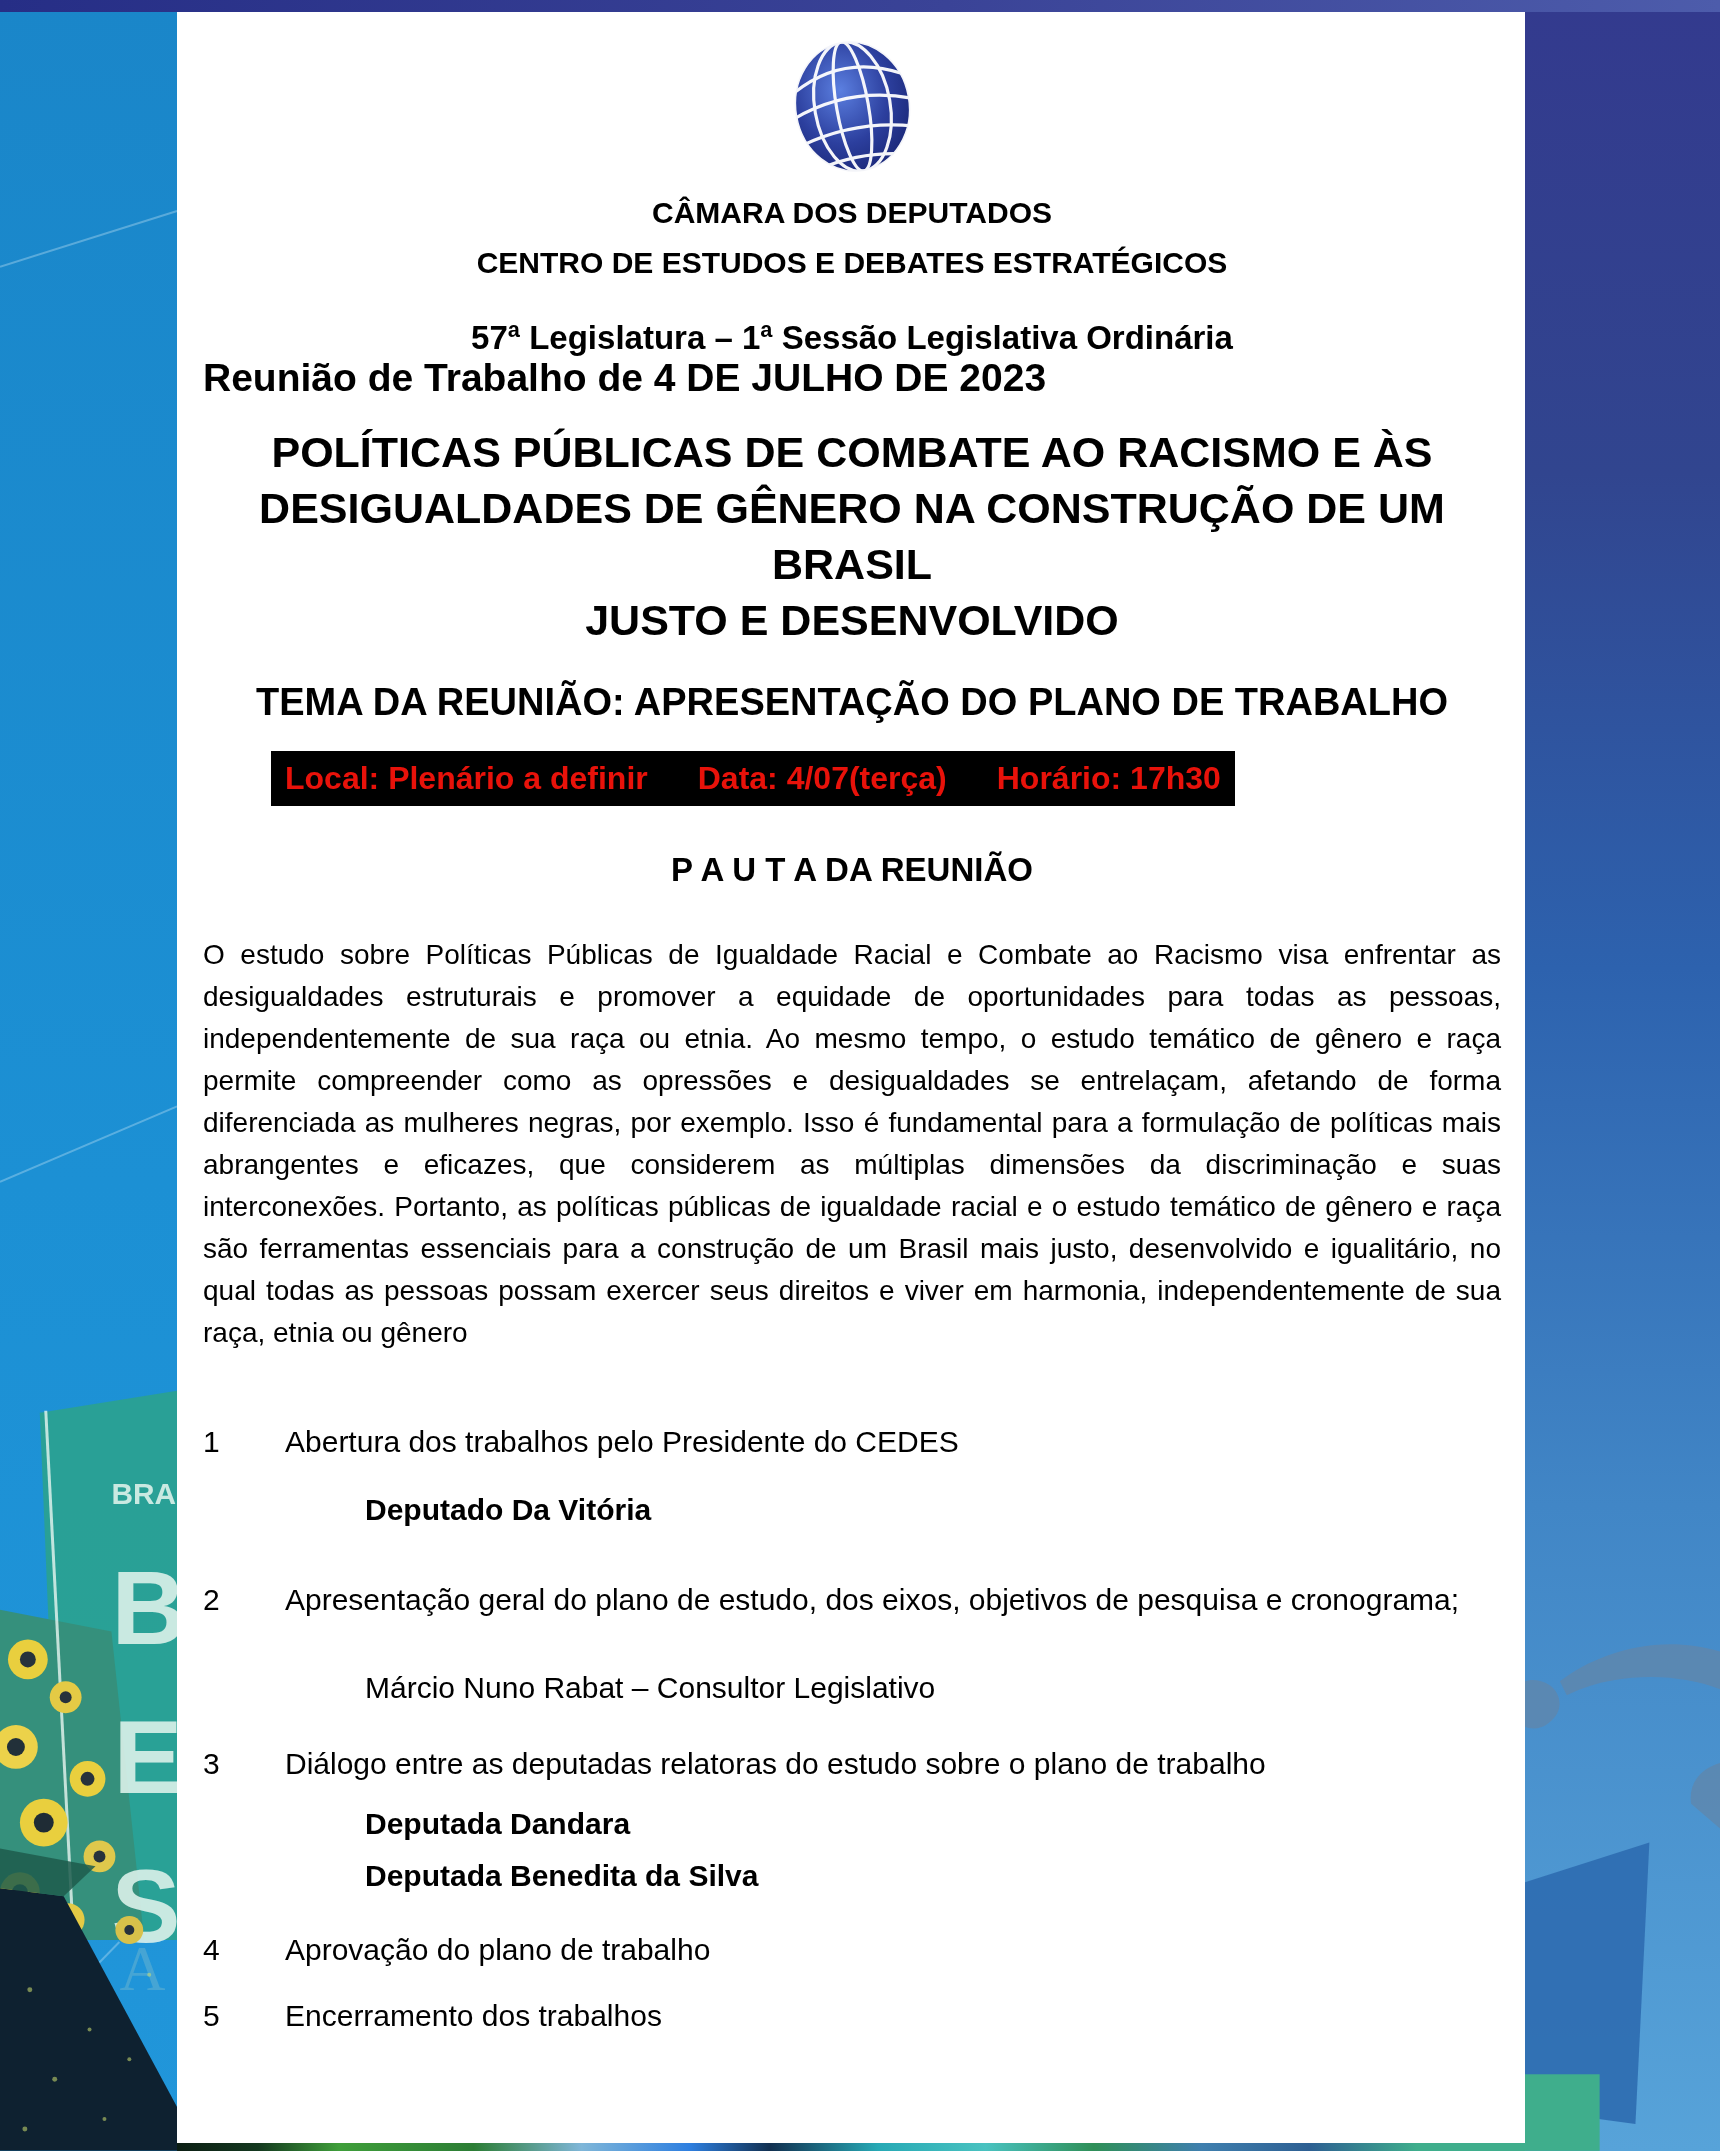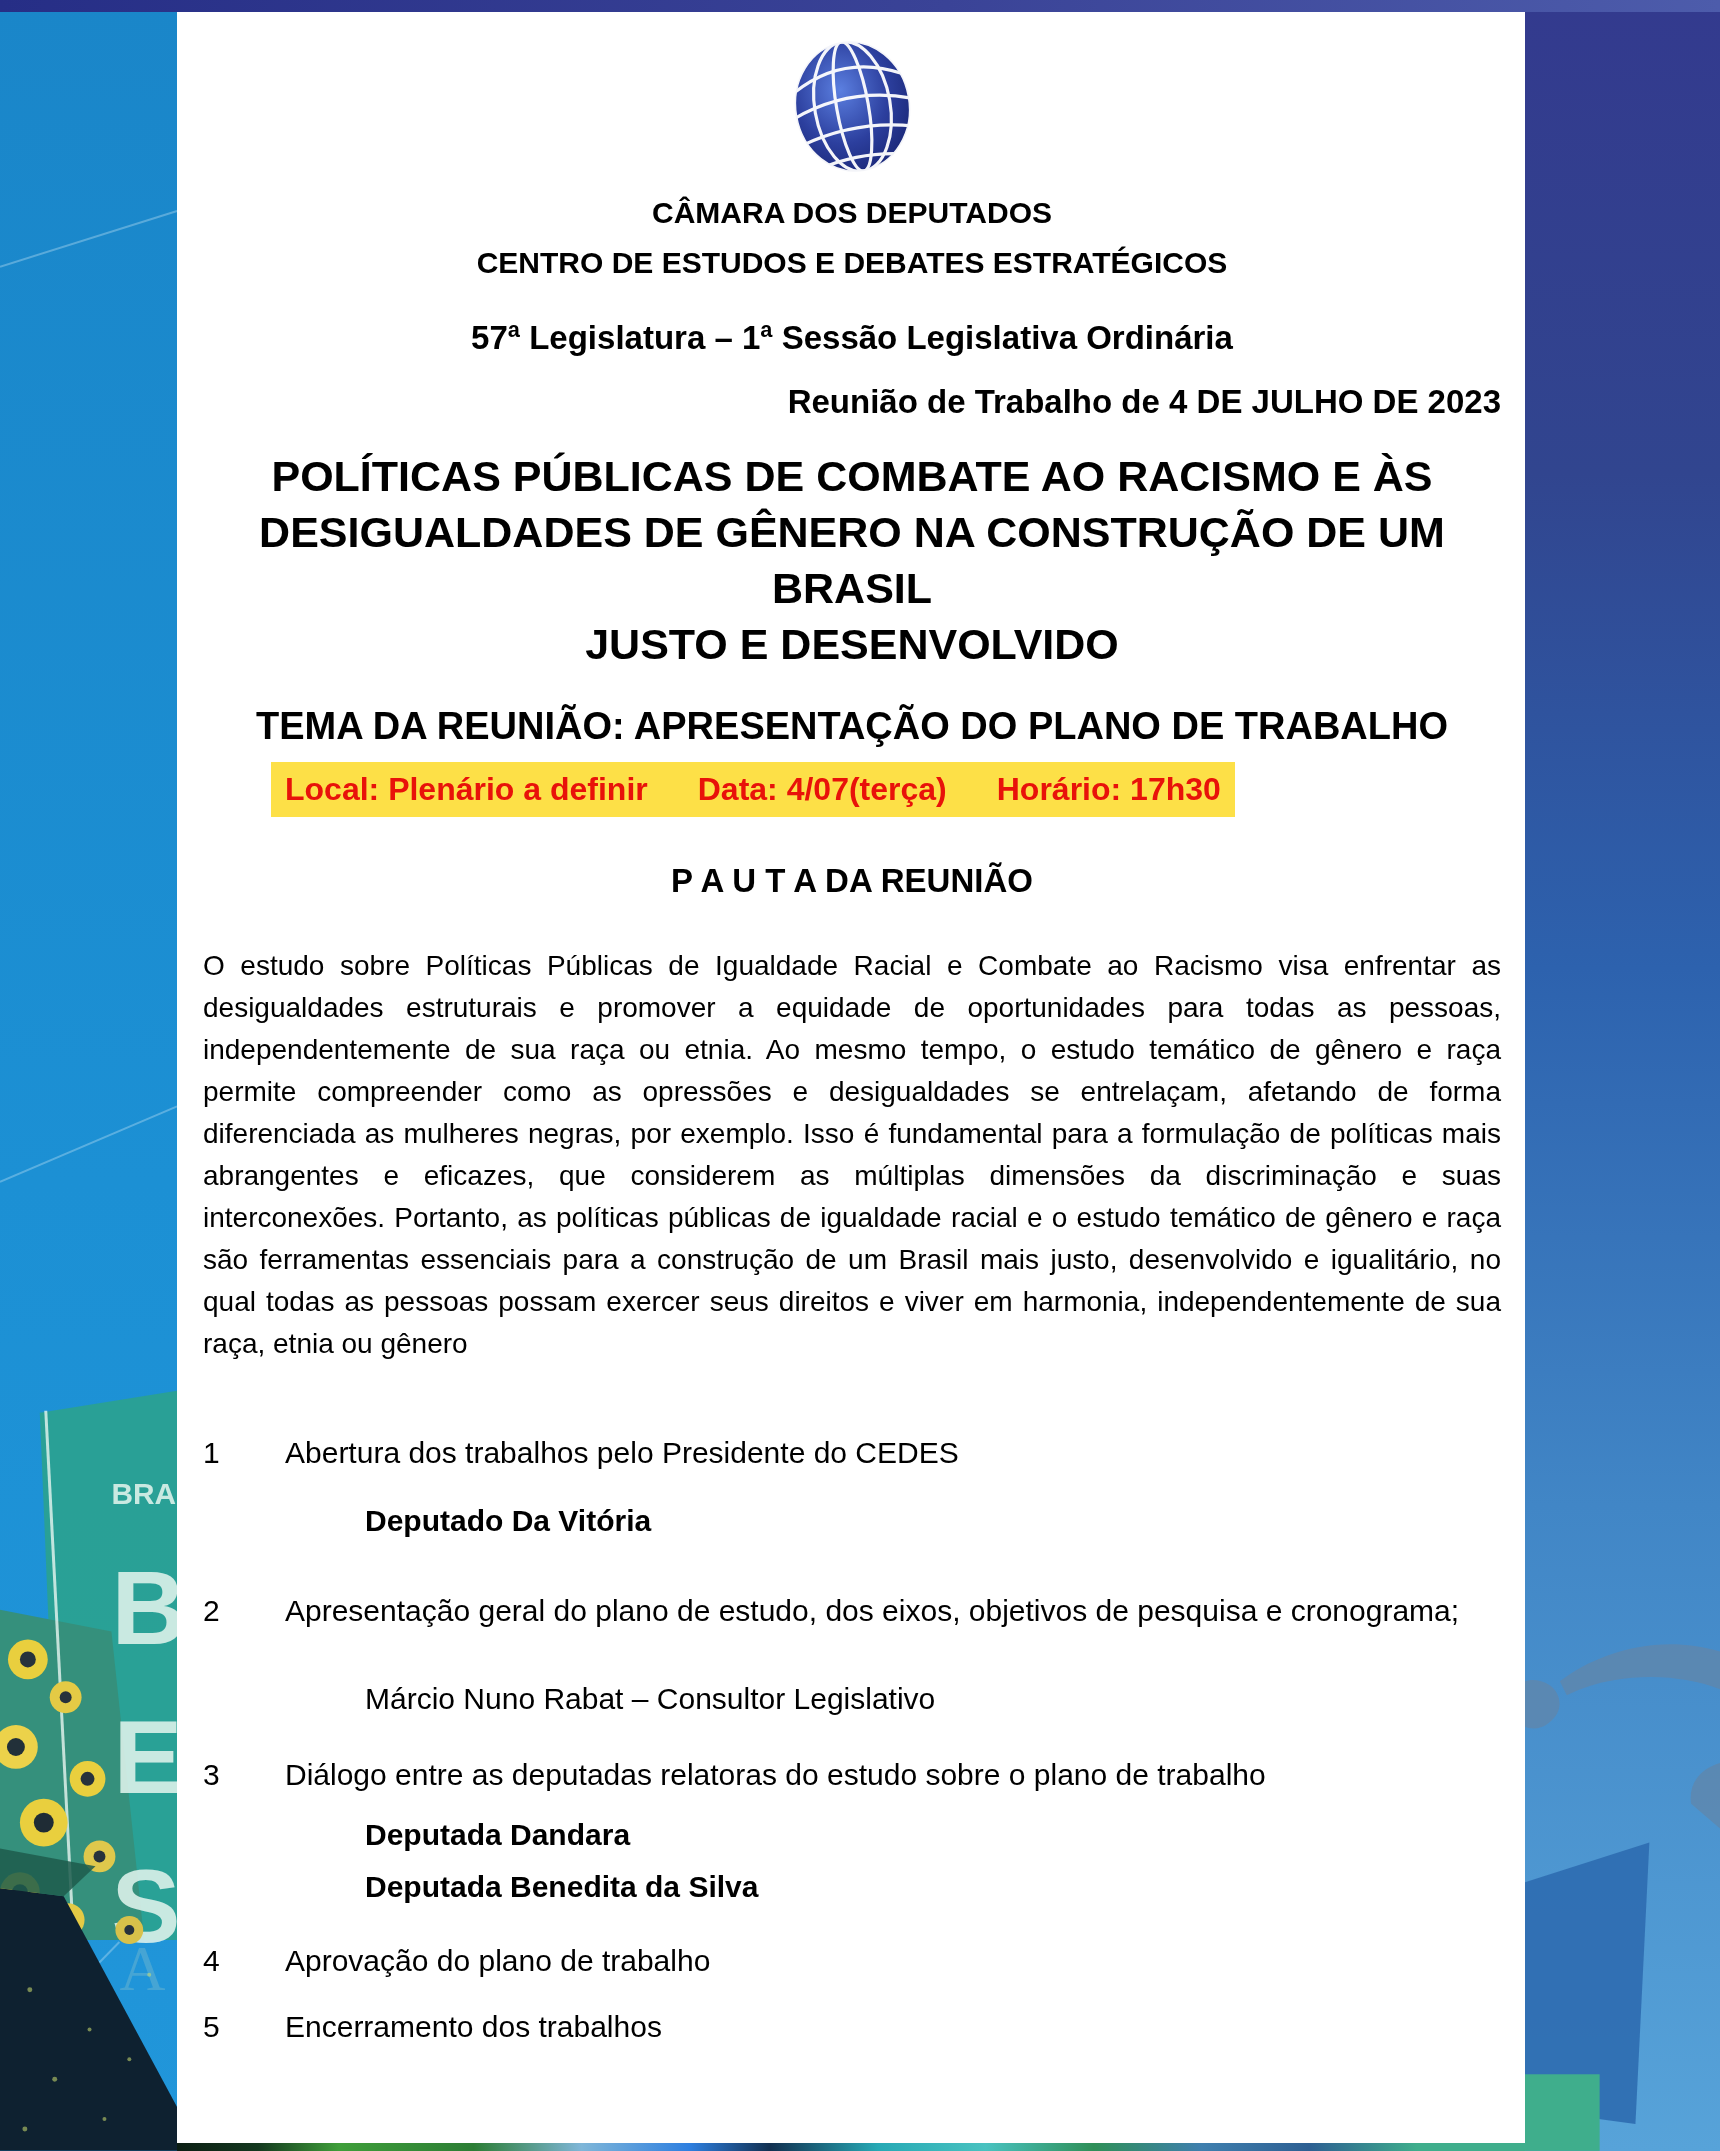--- a/index.html
+++ b/index.html
@@ -34,25 +34,25 @@
   
   .page{
     position:absolute;left:177px;top:12px;width:1348px;height:2131px;
     background:#ffffff;overflow:hidden;box-sizing:border-box;
     padding:0 24px 0 26px;color:#000;
   }
   .logo-wrap{margin-top:13px;height:161px;display:flex;justify-content:center;}
   .org-line1{margin-top:8px;font-size:30px;line-height:38px;font-weight:bold;text-align:center;}
   .org-line2{margin-top:12px;font-size:30px;line-height:38px;font-weight:bold;text-align:center;}
   .session-line1{margin-top:36px;font-size:33px;line-height:40px;font-weight:bold;text-align:center;}
-  .session-line2{margin-top:24px;font-size:33px;line-height:40px;font-weight:bold;text-align:right;}
+  .session-line2{font-size:39px;line-height:40px;font-weight:bold;text-align:left;}
   .study-title{margin-top:26px;font-size:43px;line-height:56px;font-weight:bold;text-align:center;}
   .tema{margin-top:34px;font-size:38px;line-height:40px;font-weight:bold;text-align:center;}
   .highlight-band{
-    margin-top:16px;background:#fde047;width:fit-content;
+    margin-top:29px;background:#000000;width:fit-content;
     margin-left:68px;padding:9px 14px;
     display:flex;gap:50px;align-items:baseline;
     font-size:32px;font-weight:bold;color:#e8120a;white-space:nowrap;
   }
   .pauta{margin-top:44px;font-size:33px;line-height:40px;font-weight:bold;text-align:center;}
   .intro{
     margin-top:44px;font-size:28px;line-height:42px;text-align:justify;
   }
   .agenda{margin-top:64px;font-size:30px;}
   .arow{display:flex;line-height:48px;}

